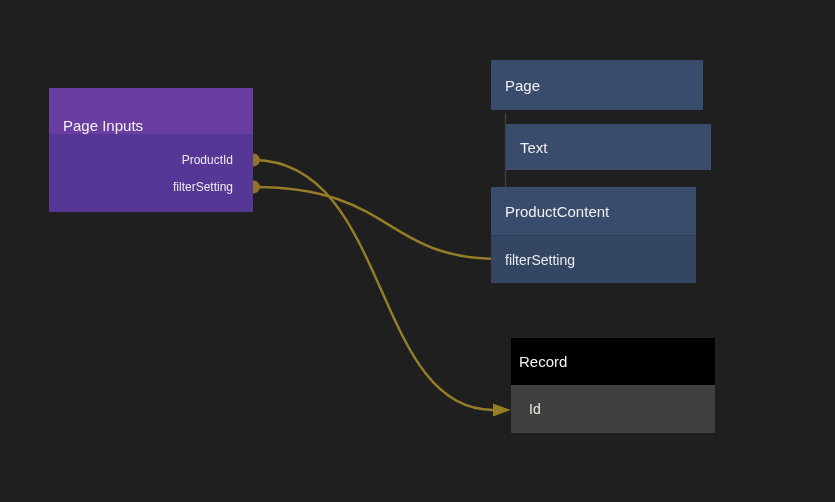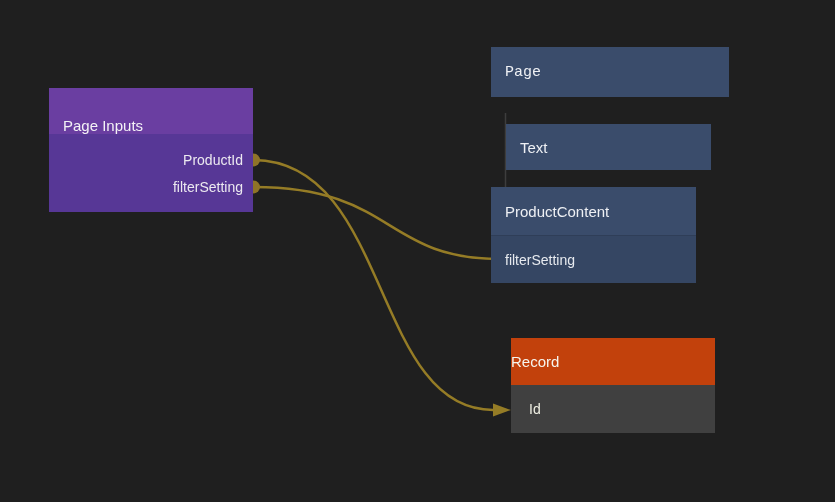--- a/index.html
+++ b/index.html
@@ -45,35 +45,35 @@
     background: #573796;
     height: 78px;
     padding-top: 12px;
     box-sizing: border-box;
   }
   .pi-row {
     height: 27px;
     display: flex;
     align-items: center;
     justify-content: flex-end;
-    padding-right: 10px;
-    font-size: 14px;
+    padding-right: 20px;
+    font-size: 12px;
     color: #ece9f0;
   }
   
   .blue-box {
     background: #3a4c6b;
     display: flex;
     align-items: center;
     padding-left: 14px;
     box-sizing: border-box;
     font-size: 15px;
     color: #eef0f4;
   }
-  .page-root  { left: 491px; top: 47px;  width: 238px; height: 50px; font-family: Liberation Mono, monospace; }
+  .page-root  { left: 491px; top: 60px;  width: 212px; height: 50px; }
   .text-node  { left: 506px; top: 124px; width: 205px; height: 46px; }
   .pc-node    { left: 491px; top: 187px; width: 205px; }
   .pc-header {
     background: #3a4c6b;
     height: 48px;
     display: flex;
     align-items: center;
     padding-left: 14px;
     font-size: 15px;
     color: #eef0f4;
@@ -85,25 +85,25 @@
     align-items: center;
     padding-left: 14px;
     font-size: 14px;
     color: #e7eaef;
     border-top: 1px solid #2f3e58;
     box-sizing: border-box;
   }
   
   .rec-node { left: 511px; top: 338px; width: 204px; }
   .rec-header {
-    background: #c2410c;
+    background: #000000;
     height: 47px;
     display: flex;
     align-items: center;
-    padding-left: 0;
+    padding-left: 8px;
     font-size: 15px;
     color: #f6f5ee;
   }
   .rec-field {
     background: #404040;
     height: 48px;
     display: flex;
     align-items: center;
     padding-left: 18px;
     font-size: 14px;

